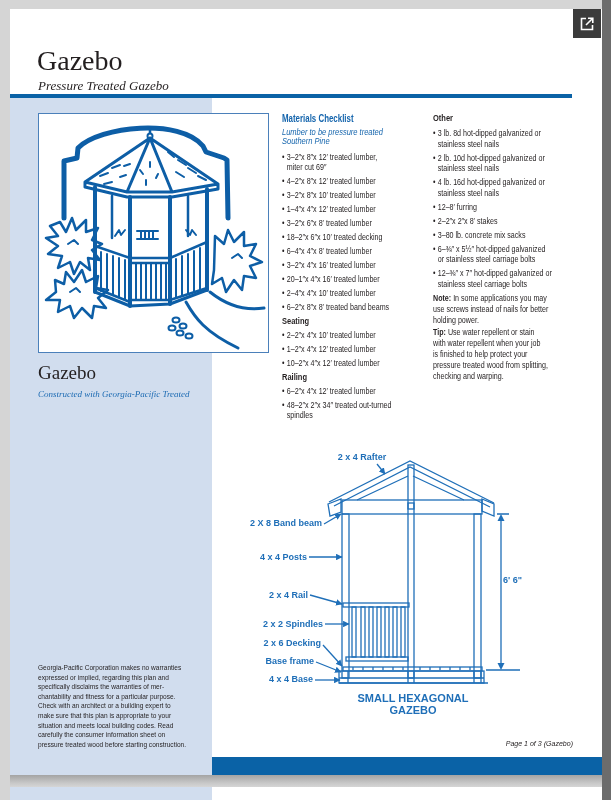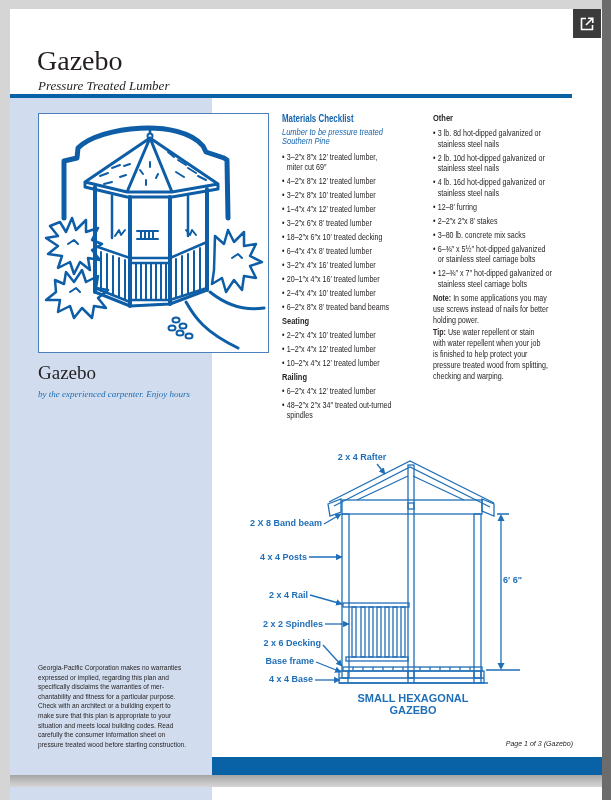--- a/index.html
+++ b/index.html
@@ -68,21 +68,21 @@
 <div class="abs right-strip"></div>
 <div class="abs open-btn">
   <svg width="14" height="14" viewBox="0 0 14 14">
     <path d="M6 1.5 H1.5 V12.5 H12.5 V8" fill="none" stroke="#ffffff" stroke-width="1.6"></path>
     <path d="M8 1.2 H12.8 V6" fill="none" stroke="#ffffff" stroke-width="1.6"></path>
     <path d="M12.5 1.5 L6 8" fill="none" stroke="#ffffff" stroke-width="1.6"></path>
   </svg>
 </div>
 
 <div class="abs title">Gazebo</div>
-<div class="abs subtitle">Pressure Treated Lumber</div>
+<div class="abs subtitle">Pressure Treated Gazebo</div>
 <div class="abs top-rule"></div>
 
 <div class="abs panel"></div>
 <div class="abs illus-box">
   <svg width="229" height="238" viewBox="39 114 229 238" fill="none" stroke="#0d5ea6" stroke-linecap="round" stroke-linejoin="round">
 
     <path d="M64 218 L64 161 L77 158 L78 148 C100 126, 180 118, 203 146 L206 152 L224 158 L227 160 L228 218" stroke-width="5"></path>
 
     <path d="M150 138 L85 182 M150 138 L127 192 M150 138 L172 192 M150 138 L218 184
              M85 182 L127 192 L172 192 L218 184 M85 187 L127 197 L172 197 L218 189
@@ -122,21 +122,21 @@
     <ellipse cx="180" cy="333" rx="3.5" ry="2.5" stroke-width="2"></ellipse>
     <ellipse cx="189" cy="336" rx="3.5" ry="2.5" stroke-width="2"></ellipse>
 
     <path d="M186 302 C195 318, 205 332, 238 348" stroke-width="3"></path>
     <path d="M210 292 C220 300, 238 312, 264 308" stroke-width="3"></path>
   </svg>
 </div>
 
 <div class="abs side-heading">Gazebo</div>
 <div class="abs intro">
-  <div>by the experienced carpenter. Enjoy hours</div>
+  <div>Constructed with Georgia-Pacific Treated</div>
 </div>
 <div class="abs disclaimer">
   <div>Georgia-Pacific Corporation makes no warranties</div>
   <div>expressed or implied, regarding this plan and</div>
   <div>specifically disclaims the warranties of mer-</div>
   <div>chantability and fitness for a particular purpose.</div>
   <div>Check with an architect or a building expert to</div>
   <div>make sure that this plan is appropriate to your</div>
   <div>situation and meets local building codes. Read</div>
   <div>carefully the consumer information sheet on</div>

